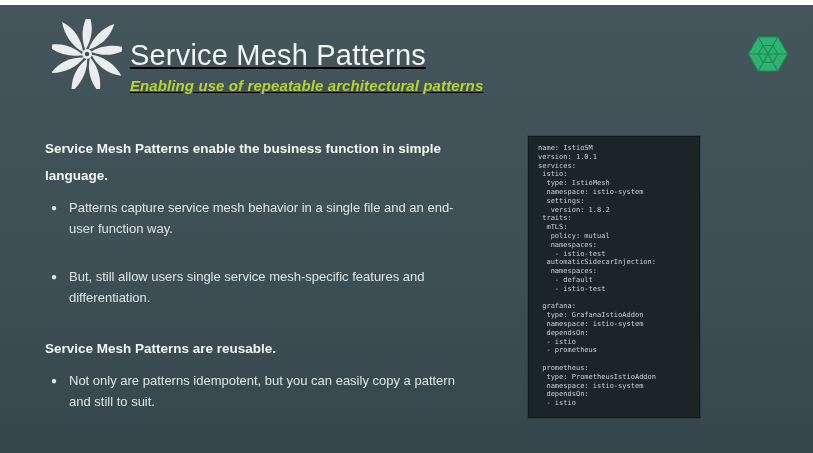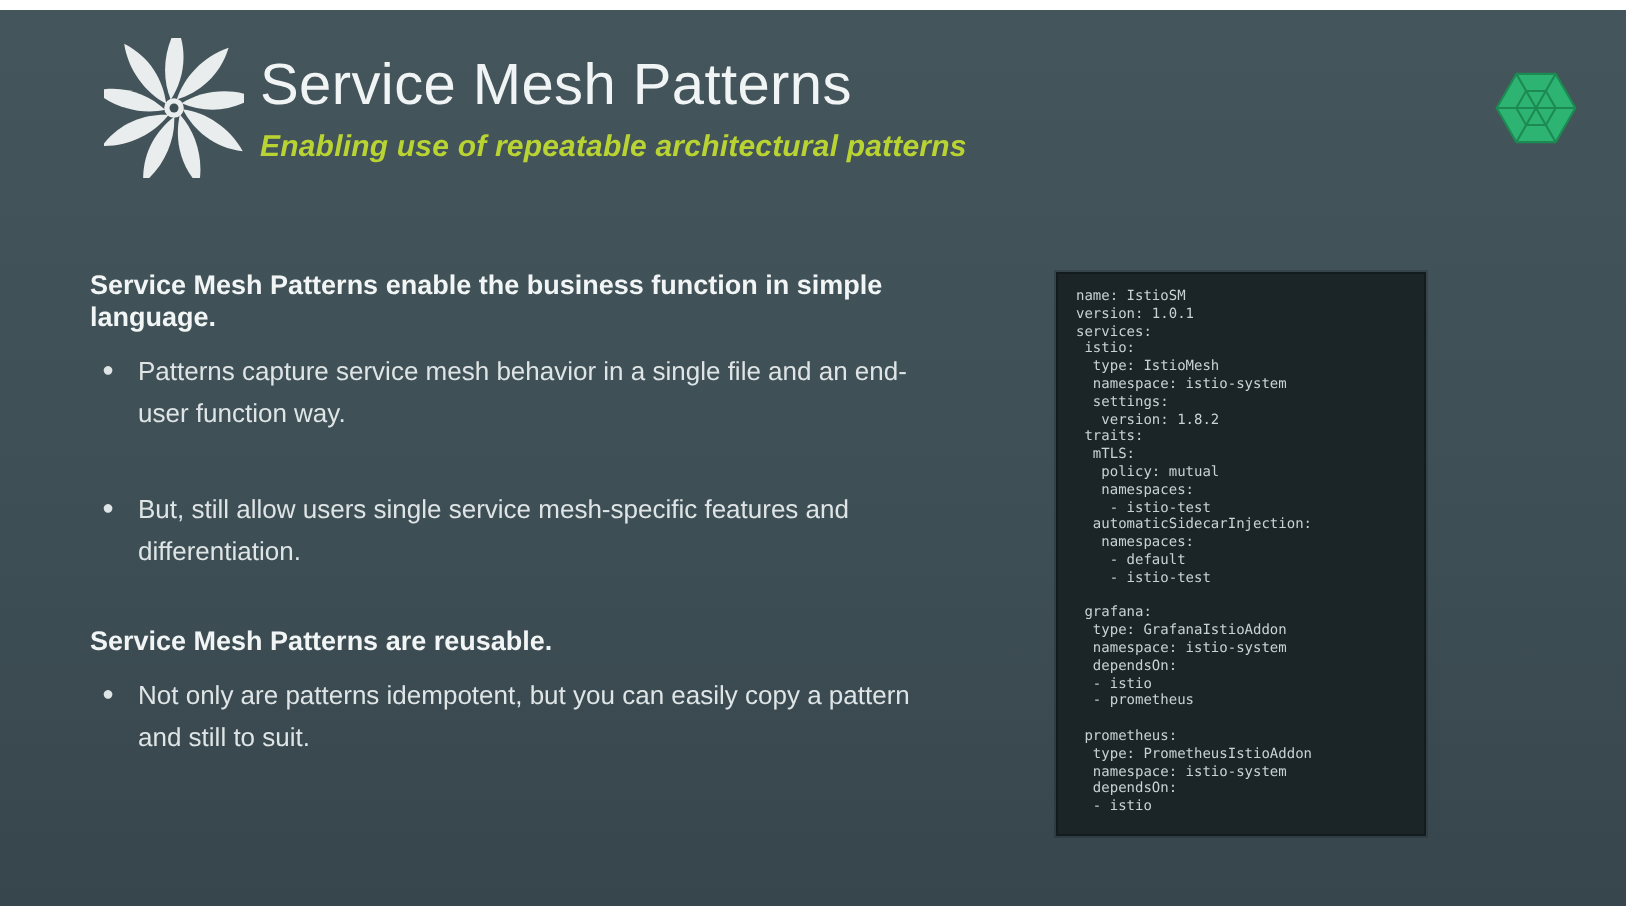--- a/index.html
+++ b/index.html
@@ -10,21 +10,21 @@
     position: absolute;
     left: 0; right: 0; top: 5px; bottom: 0;
     background: linear-gradient(180deg, #44555b 0%, #3d4e54 60%, #37464c 100%);
   }
 
   
   .header-logo {
     position: absolute; left: 52px; top: 14px;
     width: 70px; height: 70px;
   }
-  .title-block { position: absolute; left: 130px; top: 22px; }
+  .title-block { position: absolute; left: 130px; top: 34px; text-decoration: underline; }
   .slide-title {
     color: #f1f4f4;
     font-size: 29px;
     font-weight: 400;
     letter-spacing: 0.2px;
   }
   .slide-subtitle {
     margin-top: 5px;
     color: #b9d432;
     font-size: 15px;
@@ -40,39 +40,39 @@
   
   .content {
     position: absolute; left: 45px; top: 130px; width: 470px;
     color: #e4e9ea;
   }
   .section { margin-bottom: 27px; }
   .section-heading {
     color: #f2f5f5;
     font-size: 13.5px;
     font-weight: 700;
-    line-height: 16px;
+    line-height: 27px;
     max-width: 398px;
   }
   .bullets { margin-top: 8px; padding-left: 24px; list-style: none; }
   .bullets li {
     position: relative;
     font-size: 13px;
     line-height: 21px;
     max-width: 392px;
     color: #dfe5e6;
   }
   .bullets li .dot {
     position: absolute; left: -18px; top: 0;
     font-size: 10px; line-height: 21px; color: #dfe5e6;
   }
 
   
   .code-panel {
-    position: absolute; left: 528px; top: 131px; width: 185px;
+    position: absolute; left: 528px; top: 131px; width: 172px;
     background: #1b2427;
     border: 1px solid #141b1e;
     padding: 7px 9px 9px 9px;
     box-shadow: 0 0 0 1px rgba(0,0,0,0.15);
   }
   .code-panel pre {
     font-family: "DejaVu Sans Mono", monospace;
     font-size: 7px;
     line-height: 8.8px;
     color: #c9d2d3;

